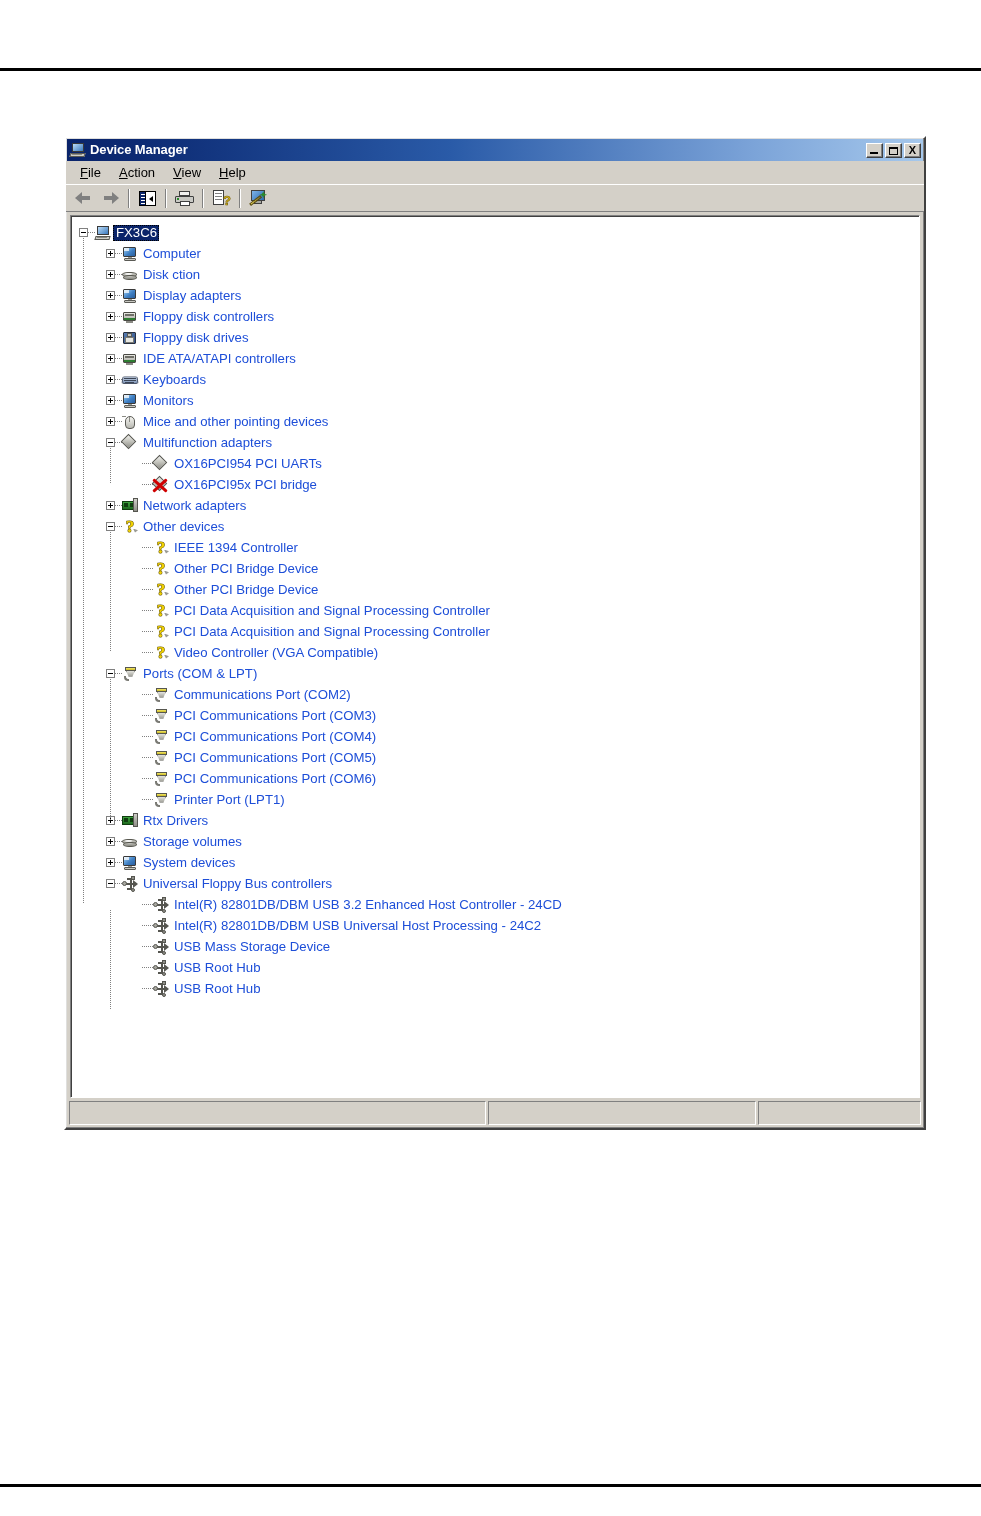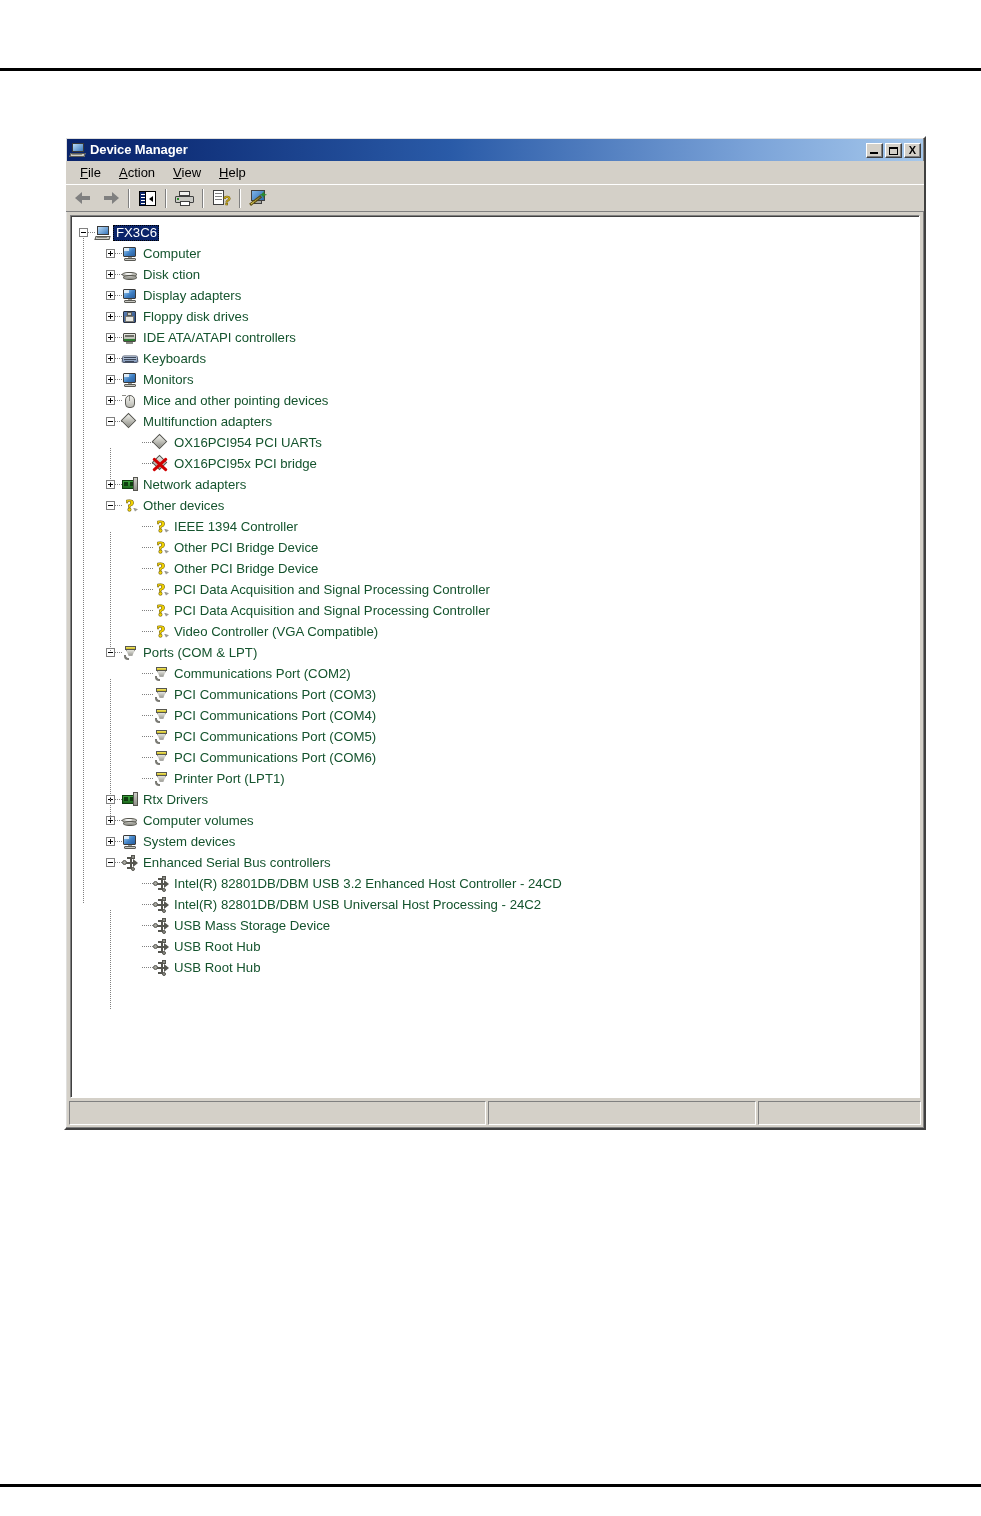--- a/index.html
+++ b/index.html
@@ -198,21 +198,21 @@
   #tree {
     padding: 6px 0 0 8px;
     position: relative;
   }
 
   .row {
     height: 21px; display: flex; align-items: center;
     position: relative; white-space: nowrap; cursor: default;
   }
   .row .label {
-    font-size: 13.2px; color: #14532d; line-height: 14px;
+    font-size: 13.2px; color: #1d4ed8; line-height: 14px;
     padding: 1px 2px 1px 3px;
   }
   .row.selected .label {
     background: #0a246a; color: #ffffff;
     outline: 1px dotted #000000; outline-offset: -1px;
   }
 
   
   .toggle {
     width: 9px; height: 9px; flex: 0 0 9px;
@@ -600,20 +600,32 @@
             <span class="hl"></span>
             <span class="neck"></span>
             <span class="foot"></span>
           </span>
           <span class="label">Display adapters</span>
         </div>
         <div class="row">
           <span style="flex: 0 0 27px;"></span>
           <span class="toggle plus"></span>
           <span class="hconn" style="width: 7px;"></span>
+          <span class="ico i16 ic-ctrl">
+            <span class="bx"></span>
+            <span class="sl"></span>
+            <span class="grn"></span>
+            <span class="pin"></span>
+          </span>
+          <span class="label">Floppy disk controllers</span>
+        </div>
+        <div class="row">
+          <span style="flex: 0 0 27px;"></span>
+          <span class="toggle plus"></span>
+          <span class="hconn" style="width: 7px;"></span>
           <span class="ico i16 ic-floppy">
             <span class="bd"></span>
             <span class="sh"></span>
             <span class="lb"></span>
           </span>
           <span class="label">Floppy disk drives</span>
         </div>
         <div class="row">
           <span style="flex: 0 0 27px;"></span>
           <span class="toggle plus"></span>
@@ -865,21 +877,21 @@
         </div>
         <div class="row">
           <span style="flex: 0 0 27px;"></span>
           <span class="toggle plus"></span>
           <span class="hconn" style="width: 7px;"></span>
           <span class="ico i16 ic-disk">
             <span class="d1"></span>
             <span class="sh"></span>
             <span class="d2"></span>
           </span>
-          <span class="label">Computer volumes</span>
+          <span class="label">Storage volumes</span>
         </div>
         <div class="row">
           <span style="flex: 0 0 27px;"></span>
           <span class="toggle plus"></span>
           <span class="hconn" style="width: 7px;"></span>
           <span class="ico i16 ic-pc">
             <span class="scr"></span>
             <span class="hl"></span>
             <span class="neck"></span>
             <span class="foot"></span>
@@ -892,21 +904,21 @@
           <span class="hconn" style="width: 7px;"></span>
           <span class="ico i16 ic-usb">
             <span class="b1"></span>
             <span class="b2"></span>
             <span class="sq"></span>
             <span class="tr"></span>
             <span class="stem"></span>
             <span class="tip"></span>
             <span class="cir"></span>
           </span>
-          <span class="label">Enhanced Serial Bus controllers</span>
+          <span class="label">Universal Floppy Bus controllers</span>
         </div>
         <div class="row">
           <span style="flex: 0 0 54px;"></span>
           <span class="toggle none"></span>
           <span class="hconn" style="width: 11px;"></span>
           <span class="ico i16 ic-usb">
             <span class="b1"></span>
             <span class="b2"></span>
             <span class="sq"></span>
             <span class="tr"></span>

